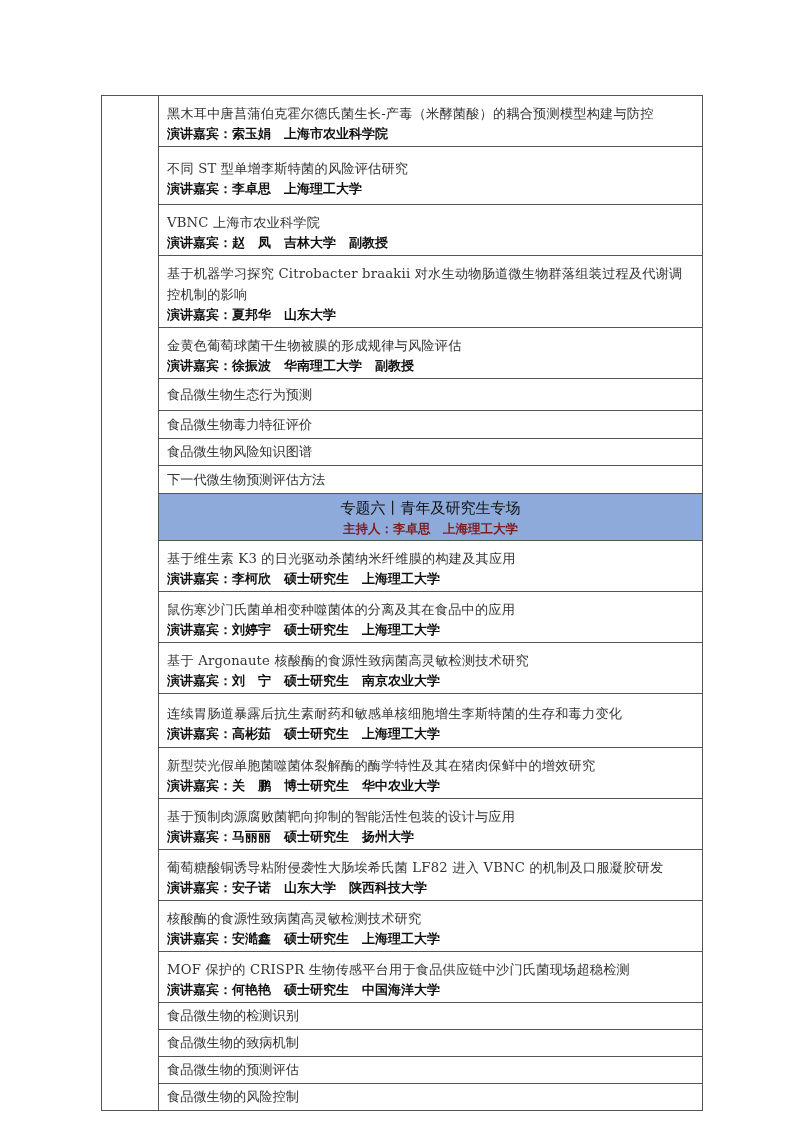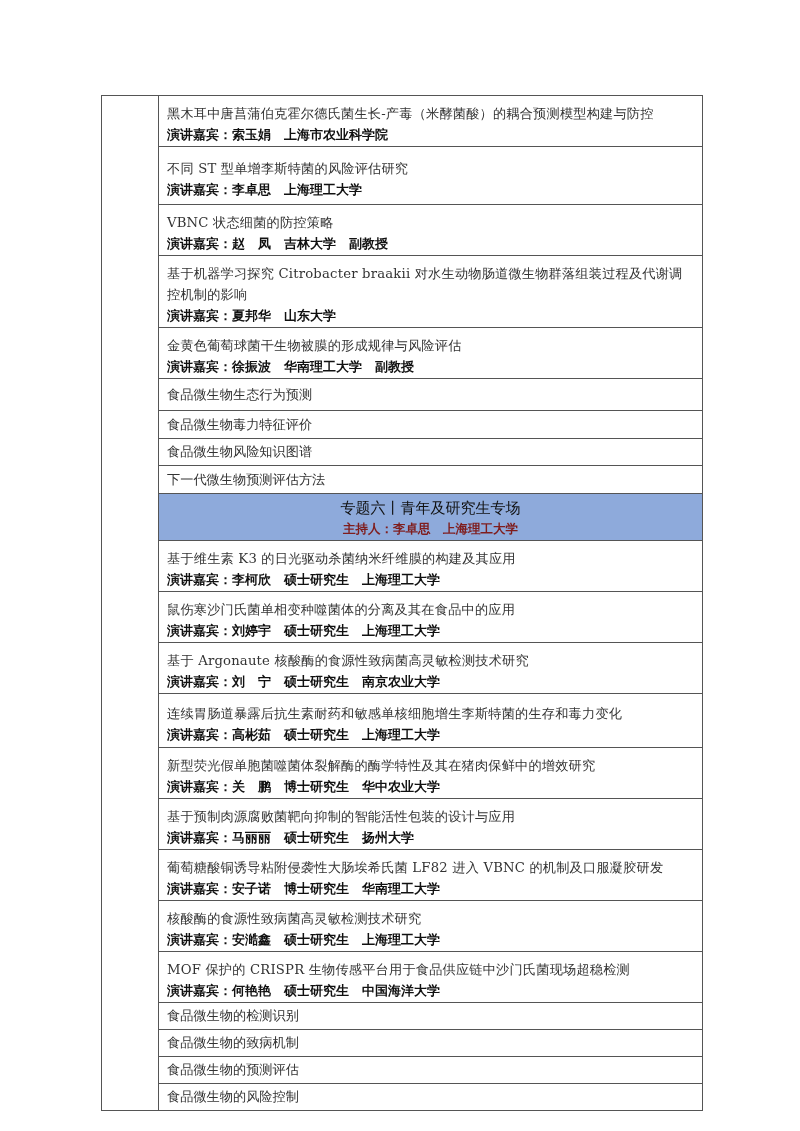--- a/index.html
+++ b/index.html
@@ -45,21 +45,21 @@
   }
   .talk-title {
     display: block;
     font-family: "DejaVu Serif", "Liberation Serif", serif;
     color: #333;
     letter-spacing: 0.2px;
     margin-top: 6px;
   }
   .speaker-line {
     display: block;
-    font-family: Liberation Sans, sans-serif;
+    font-family: Liberation Mono, monospace;
     font-weight: bold;
     color: #111;
     font-size: 13px;
   }
   .speaker-line span { white-space: pre; }
   .topic-cell {
     font-size: 13.2px;
     color: #333;
   }
   .section-header {
@@ -103,21 +103,21 @@
         </td>
       </tr>
       <tr style="height:58px">
         <td class="talk-cell">
           <span class="talk-title">不同 ST 型单增李斯特菌的风险评估研究</span>
           <span class="speaker-line"><span>演讲嘉宾：</span><span>李卓思　上海理工大学</span></span>
         </td>
       </tr>
       <tr style="height:47px">
         <td class="talk-cell">
-          <span class="talk-title">VBNC 状态细菌的防控策略</span>
+          <span class="talk-title">VBNC 上海市农业科学院</span>
           <span class="speaker-line"><span>演讲嘉宾：</span><span>赵　凤　吉林大学　副教授</span></span>
         </td>
       </tr>
       <tr style="height:67px">
         <td class="talk-cell">
           <span class="talk-title">基于机器学习探究 Citrobacter braakii 对水生动物肠道微生物群落组装过程及代谢调控机制的影响</span>
           <span class="speaker-line"><span>演讲嘉宾：</span><span>夏邦华　山东大学</span></span>
         </td>
       </tr>
       <tr style="height:45px">
@@ -179,21 +179,21 @@
       </tr>
       <tr style="height:43px">
         <td class="talk-cell">
           <span class="talk-title">基于预制肉源腐败菌靶向抑制的智能活性包装的设计与应用</span>
           <span class="speaker-line"><span>演讲嘉宾：</span><span>马丽丽　硕士研究生　扬州大学</span></span>
         </td>
       </tr>
       <tr style="height:43px">
         <td class="talk-cell">
           <span class="talk-title">葡萄糖酸铜诱导粘附侵袭性大肠埃希氏菌 LF82 进入 VBNC 的机制及口服凝胶研发</span>
-          <span class="speaker-line"><span>演讲嘉宾：</span><span>安子诺　博士研究生　华南理工大学</span></span>
+          <span class="speaker-line"><span>演讲嘉宾：</span><span>安子诺　山东大学　陕西科技大学</span></span>
         </td>
       </tr>
       <tr style="height:43px">
         <td class="talk-cell">
           <span class="talk-title">核酸酶的食源性致病菌高灵敏检测技术研究</span>
           <span class="speaker-line"><span>演讲嘉宾：</span><span>安澔鑫　硕士研究生　上海理工大学</span></span>
         </td>
       </tr>
       <tr style="height:43px">
         <td class="talk-cell">

